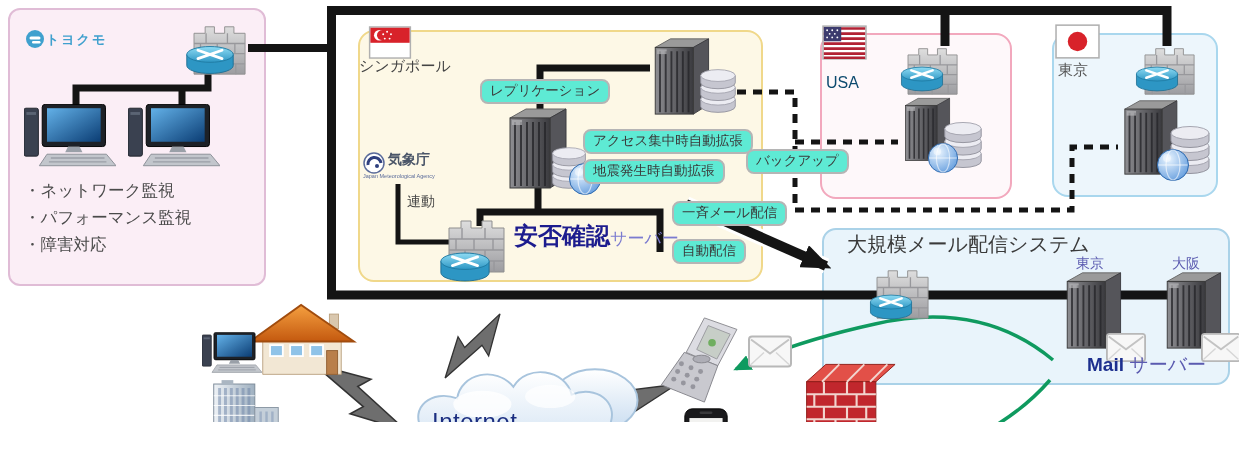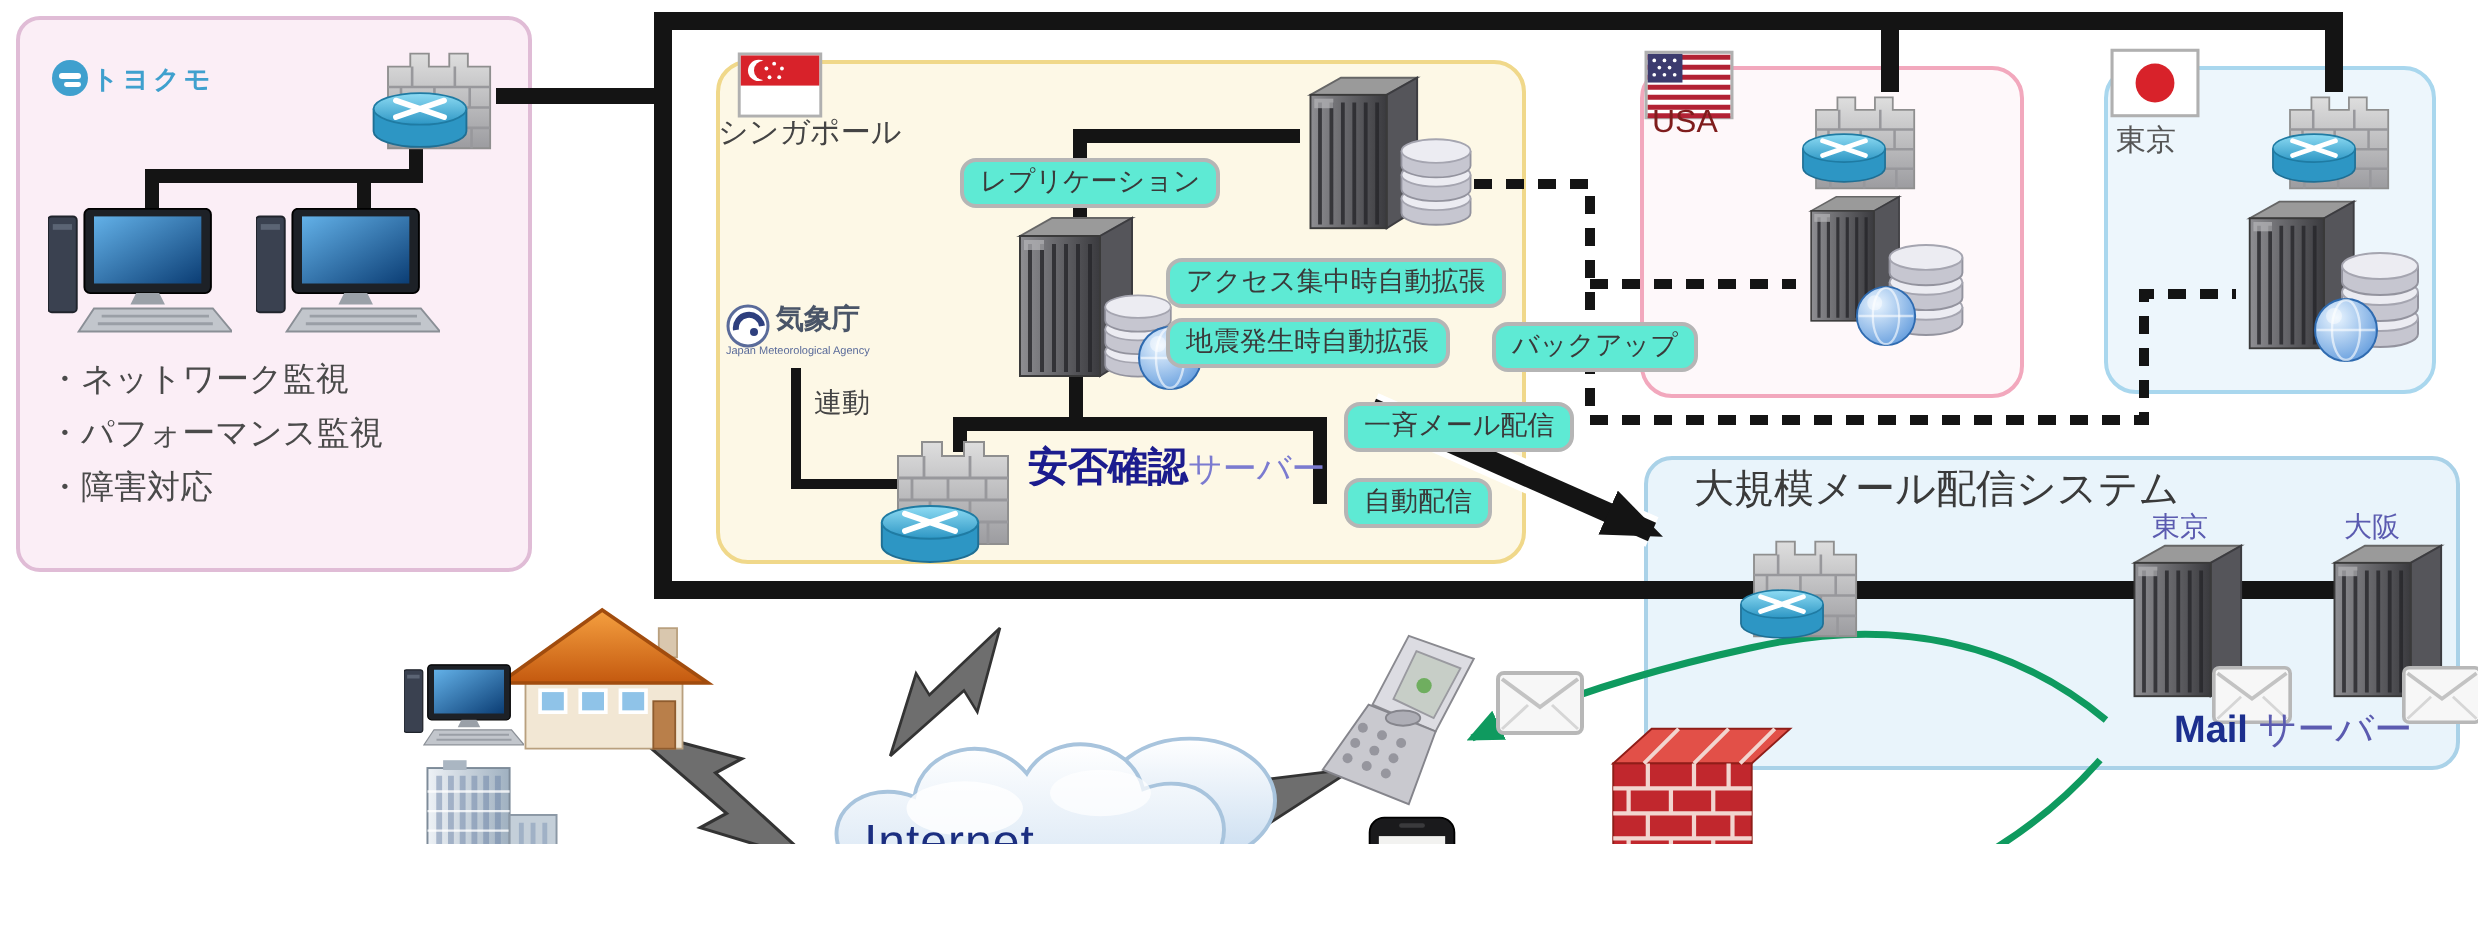--- a/index.html
+++ b/index.html
@@ -10,21 +10,21 @@
   .box-singapore{left:358px;top:30px;width:405px;height:252px;background:#fdf8e6;border:2px solid #f0d88a;border-radius:16px;}
   .box-usa{left:820px;top:33px;width:192px;height:166px;background:#fef8fa;border:2px solid #f2a8bd;border-radius:16px;}
   .box-tokyo{left:1052px;top:33px;width:166px;height:164px;background:#edf6fc;border:2px solid #a9d7ee;border-radius:16px;}
   .box-mailsys{left:822px;top:228px;width:408px;height:157px;background:#e9f4fb;border:2px solid #aad2e8;border-radius:14px;}
   svg.lines{position:absolute;left:0;top:0;z-index:2;}
   .lbl{position:absolute;z-index:4;white-space:nowrap;}
   .tag{border:2px solid #b5b5b5;border-radius:8px;background:#5eead4;padding:1px 8px 2px;
        font-size:13.5px;color:#3a3a3a;}
   .plain{color:#444;font-size:15px;}
   .bullets{left:24px;top:177px;font-size:16.5px;color:#4a4a4a;line-height:27px;}
-  .anpi-b{font-size:20px;font-weight:bold;color:#1c1c8e;}
+  .anpi-b{font-size:24px;font-weight:bold;color:#1c1c8e;}
   .anpi-r{font-size:17px;color:#7b7bd0;}
   .mail-b{font-size:19px;font-weight:bold;color:#1c2f8e;}
   .mail-r{font-size:19px;color:#5b5bb0;}
   .purple{color:#5b5bb0;}
   .internet-lbl{font-size:24px;color:#1b2e80;letter-spacing:.5px;}
   .toyo-logo{left:46px;top:31px;font-size:13px;font-weight:bold;color:#3fa0ce;letter-spacing:2px;}
   .jma-name{left:388px;top:151px;font-size:14px;font-weight:bold;color:#4a5568;}
   .jma-sub{left:363px;top:173px;font-size:5.5px;color:#5a6b9a;}
 </style>
 </head>
@@ -342,23 +342,23 @@
   <div class="lbl tag" style="left:583px;top:129px;">アクセス集中時自動拡張</div>
   <div class="lbl tag" style="left:583px;top:159px;">地震発生時自動拡張</div>
   <div class="lbl jma-name">気象庁</div>
   <div class="lbl jma-sub">Japan Meteorological Agency</div>
   <div class="lbl plain" style="left:407px;top:193px;font-size:14px;">連動</div>
   <div class="lbl" style="left:514px;top:220px;">
     <span class="anpi-b">安否確認</span><span class="anpi-r">サーバー</span>
   </div>
   <div class="lbl tag" style="left:672px;top:201px;">一斉メール配信</div>
   <div class="lbl tag" style="left:672px;top:239px;">自動配信</div>
-  <div class="lbl tag" style="left:746px;top:161px;">バックアップ</div>
-
-  <div class="lbl" style="left:826px;top:53px;font-size:16px;color:#7f1d1d;">USA</div>
+  <div class="lbl tag" style="left:746px;top:149px;">バックアップ</div>
+
+  <div class="lbl" style="left:826px;top:74px;font-size:16px;color:#0c4a6e;">USA</div>
   <div class="lbl" style="left:1058px;top:61px;font-size:15px;color:#555;">東京</div>
 
   <div class="lbl" style="left:847px;top:231px;font-size:20px;color:#3a3a3a;">大規模メール配信システム</div>
   <div class="lbl purple" style="left:1076px;top:255px;font-size:14px;">東京</div>
   <div class="lbl purple" style="left:1172px;top:255px;font-size:14px;">大阪</div>
   <div class="lbl" style="left:1087px;top:352px;">
     <span class="mail-b">Mail</span><span class="mail-r"> サーバー</span>
   </div>
 
   <div class="lbl internet-lbl" style="left:432px;top:408px;">Internet</div>

